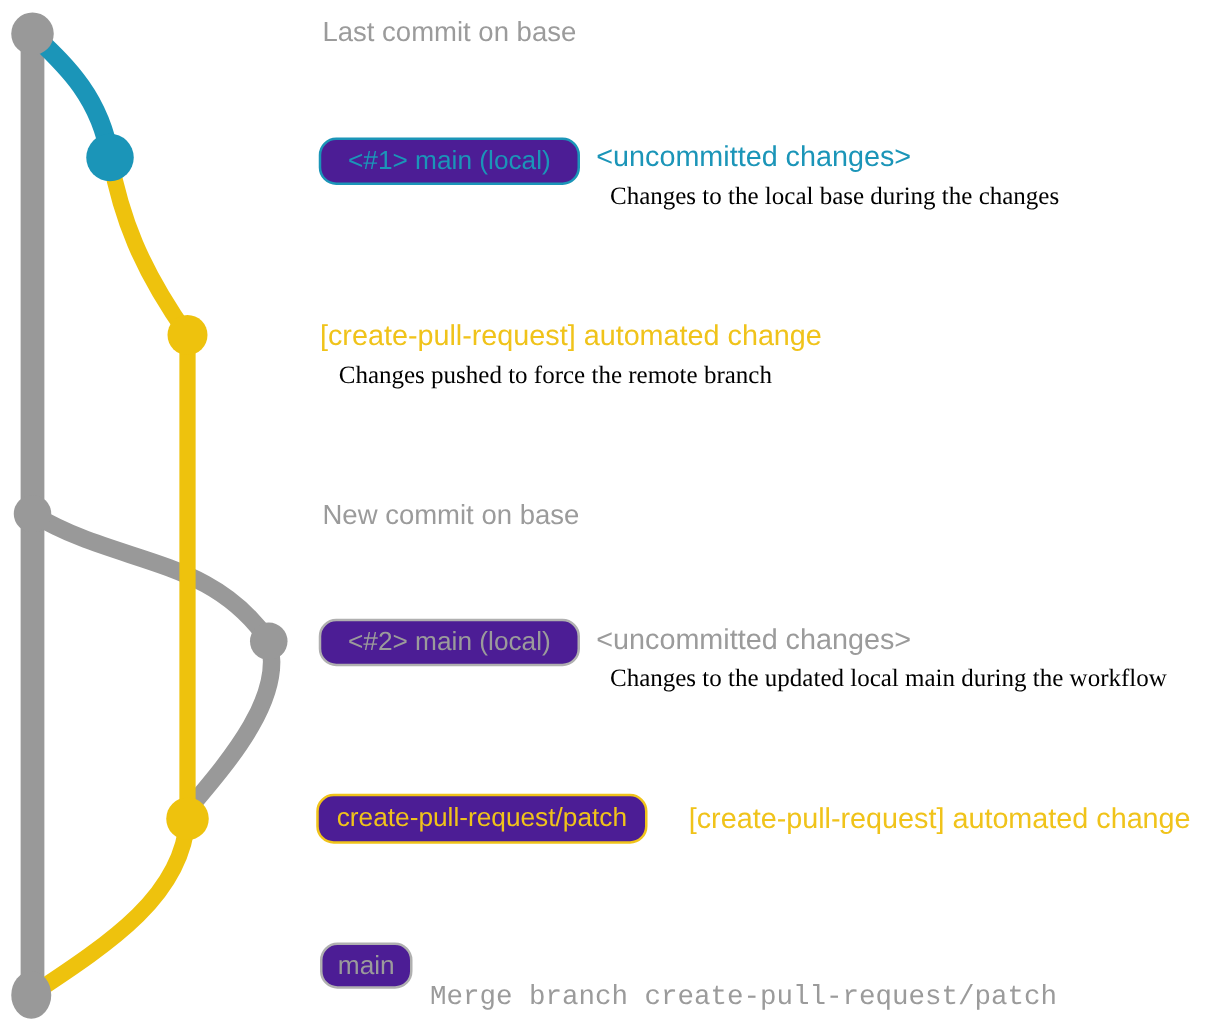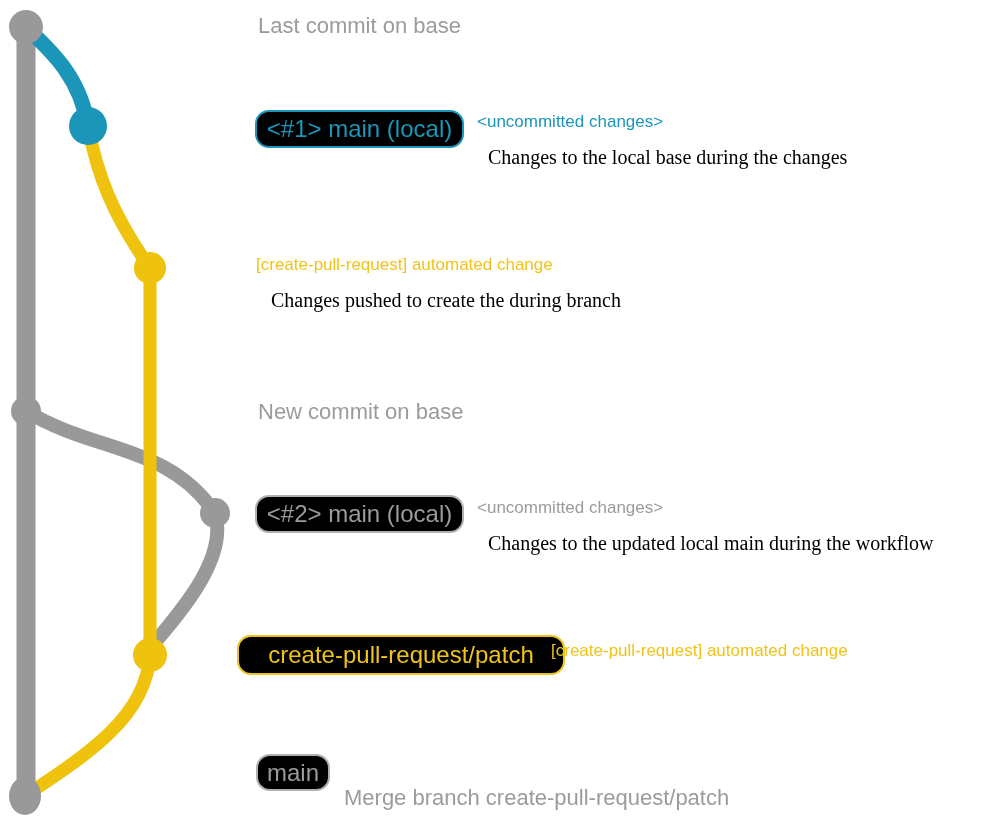--- a/index.html
+++ b/index.html
@@ -29,21 +29,21 @@
   .caption {
     position: absolute;
     white-space: nowrap;
     font-size: 22px;
     color: var(--gray_text);
     line-height: 1.2;
   }
   .heading {
     position: absolute;
     white-space: nowrap;
-    font-size: 17px;
+    font-size: 23px;
     line-height: 1.2;
   }
   .heading.blue   { color: var(--blue); }
   .heading.yellow { color: var(--yellow_text); }
   .heading.gray   { color: var(--gray_text); }
   .desc {
     position: absolute;
     white-space: nowrap;
     font-family: "Liberation Serif", serif;
     font-size: 20px;
@@ -52,22 +52,22 @@
   }
   .badge {
     position: absolute;
     box-sizing: border-box;
     display: flex;
     align-items: center;
     justify-content: center;
     white-space: nowrap;
     border: 2px solid;
     border-radius: 14px;
-    font-size: 24px;
-    background: #000000;
+    font-size: 21px;
+    background: #4c1d95;
   }
   .badge.blue   { border-color: var(--blue);        color: var(--blue); }
   .badge.yellow { border-color: var(--yellow_text); color: var(--yellow_text); }
   .badge.gray   { border-color: var(--gray_border); color: var(--gray_text); }
 </style>
 </head>
 <body>
 
 <div class="stage">
 
@@ -93,27 +93,27 @@
     <ellipse class="f-gray" cx="25" cy="796" rx="16" ry="19"></ellipse>
   </svg>
 
   <div class="caption" style="left:258px; top:13px;">Last commit on base</div>
 
   <div class="badge blue" style="left:255px; top:110px; width:209px; height:38px;">&lt;#1&gt; main (local)</div>
   <div class="heading blue" style="left:477px; top:112px;">&lt;uncommitted changes&gt;</div>
   <div class="desc" style="left:488px; top:145px;">Changes to the local base during the changes</div>
 
   <div class="heading yellow" style="left:256px; top:255px;">[create-pull-request] automated change</div>
-  <div class="desc" style="left:271px; top:288px;">Changes pushed to create the during branch</div>
+  <div class="desc" style="left:271px; top:288px;">Changes pushed to force the remote branch</div>
 
   <div class="caption" style="left:258px; top:399px;">New commit on base</div>
 
   <div class="badge gray" style="left:255px; top:495px; width:209px; height:38px;">&lt;#2&gt; main (local)</div>
   <div class="heading gray" style="left:477px; top:498px;">&lt;uncommitted changes&gt;</div>
   <div class="desc" style="left:488px; top:531px;">Changes to the updated local main during the workflow</div>
 
-  <div class="badge yellow" style="left:237px; top:635px; width:328px; height:40px;">create-pull-request/patch</div>
+  <div class="badge yellow" style="left:253px; top:635px; width:265px; height:40px;">create-pull-request/patch</div>
   <div class="heading yellow" style="left:551px; top:641px;">[create-pull-request] automated change</div>
 
   <div class="badge gray" style="left:256px; top:754px; width:74px; height:37px;">main</div>
-  <div class="caption" style="left:344px; top:785px;">Merge branch create-pull-request/patch</div>
+  <div class="caption" style="left:344px; top:785px;font-family:Liberation Mono, monospace;">Merge branch create-pull-request/patch</div>
 
 </div>
 
 </body></html>

